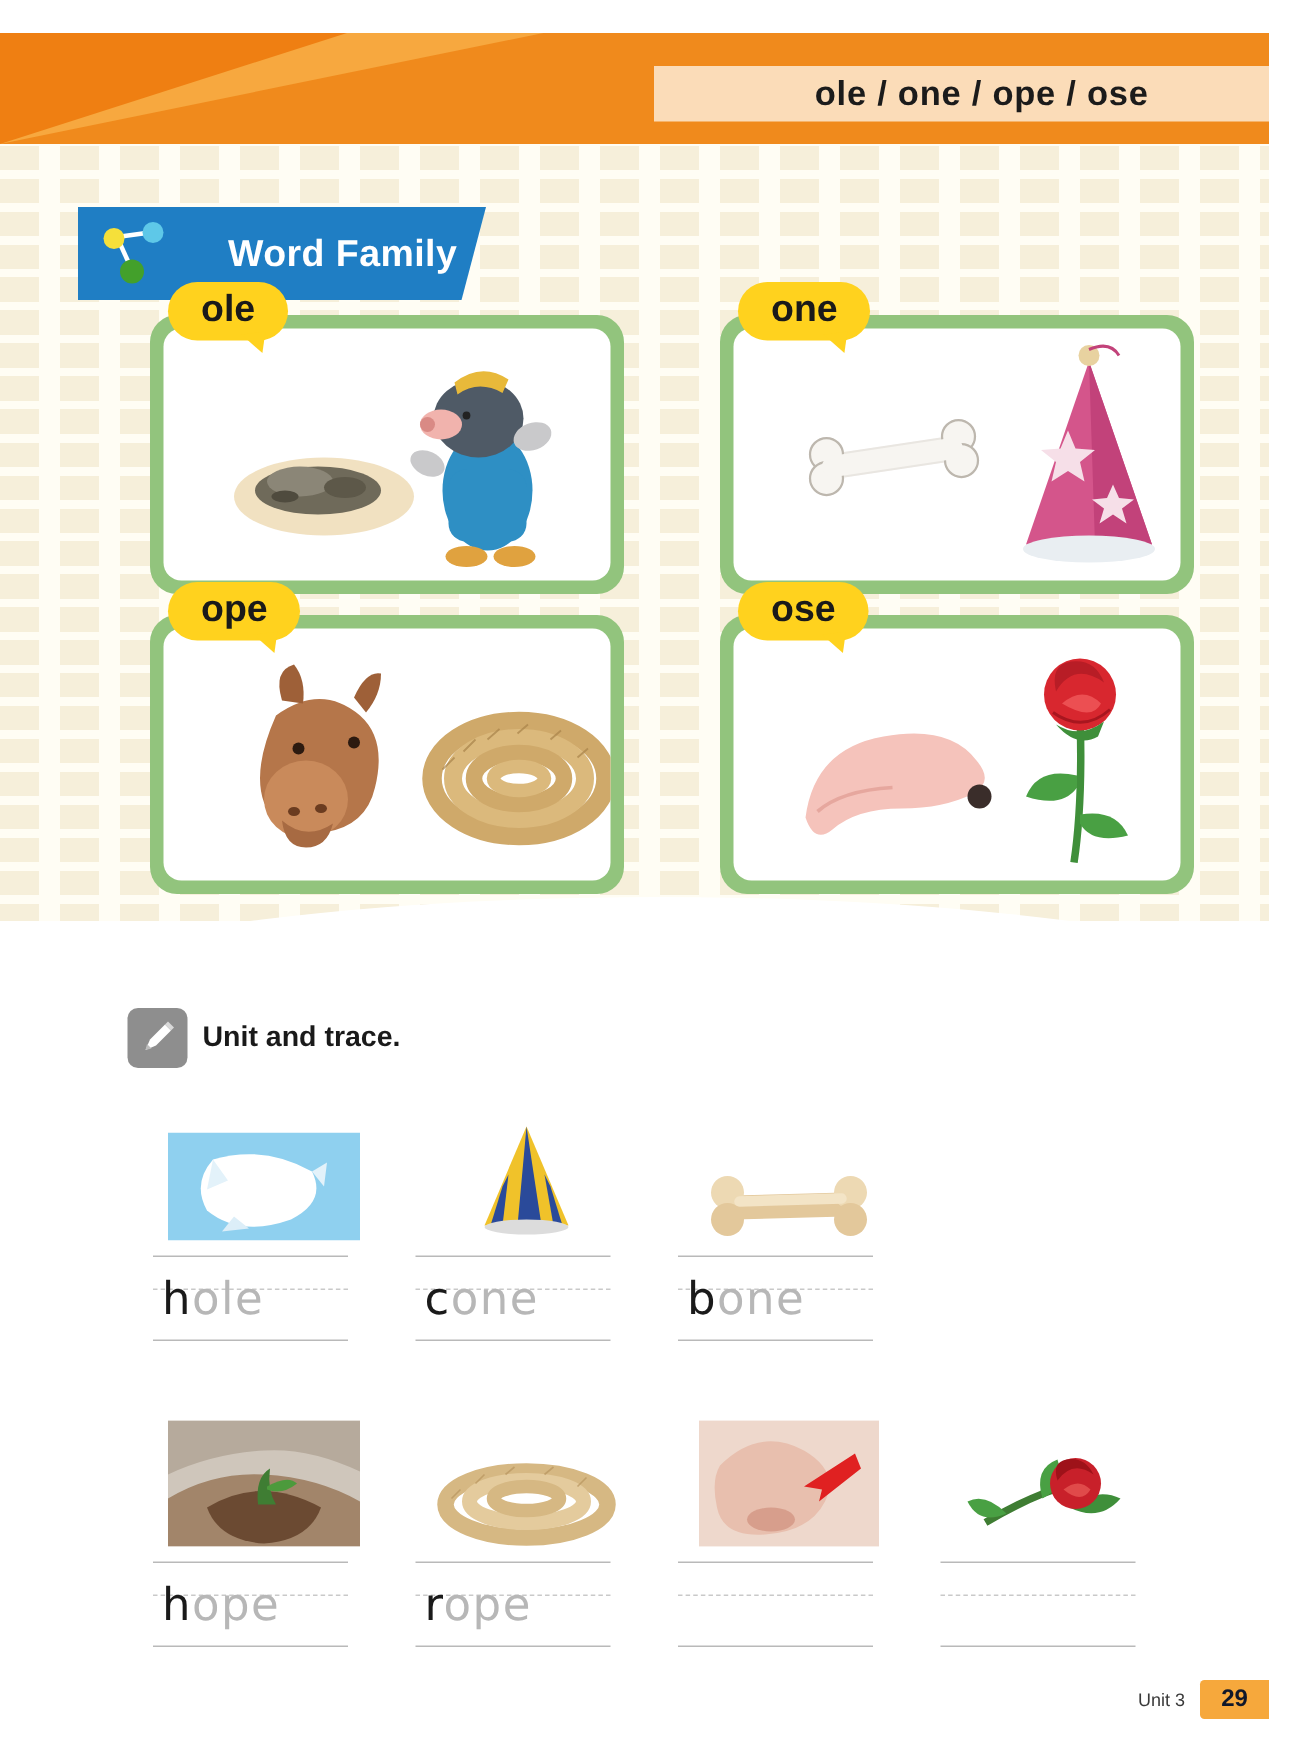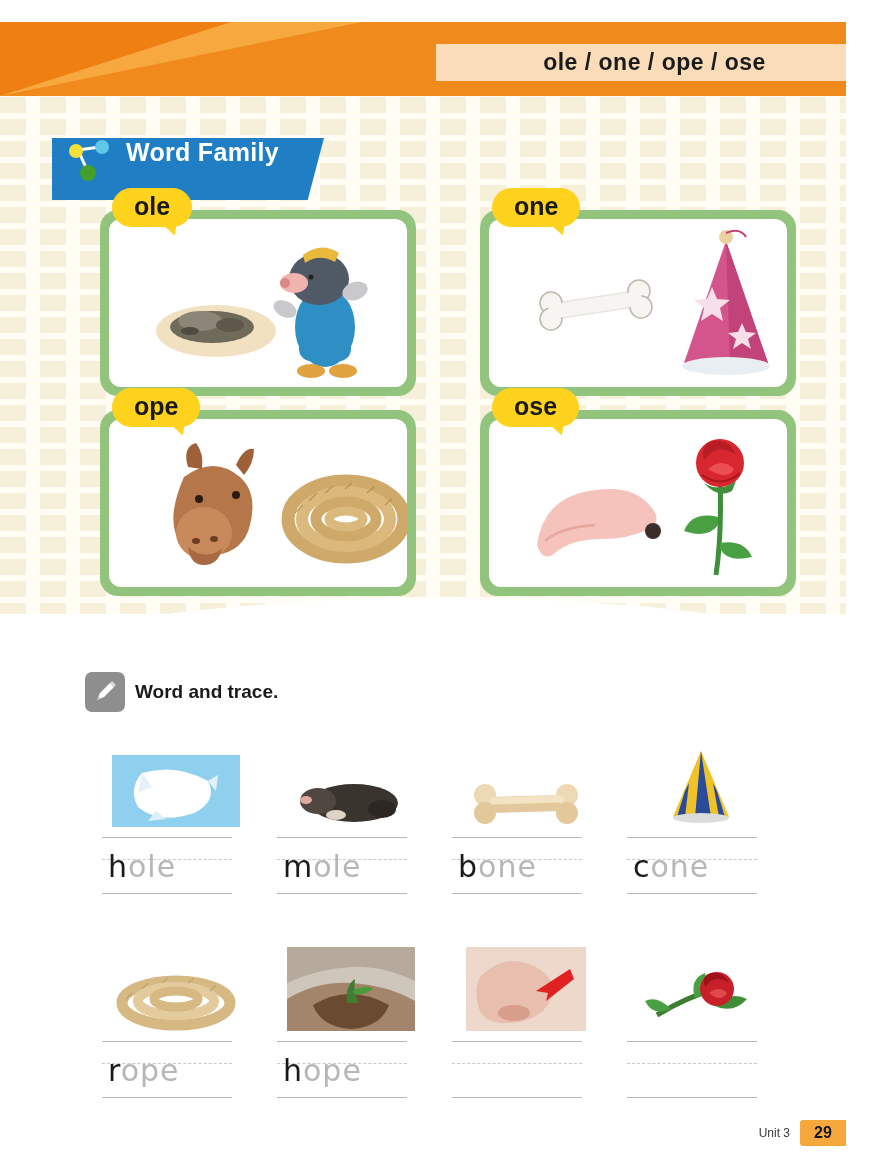--- a/index.html
+++ b/index.html
@@ -59,22 +59,23 @@
   }
   .curve2 {
     position:absolute; left:-40px; top:614px; width:960px; height:160px;
     background:#ffffff;
   }
 
   
   .wf-banner {
     position: absolute; left: 52px; top: 138px; width: 272px; height: 62px;
     background: #1f7ec4;
-    display:flex; align-items:flex-start;
+    display:flex; align-items:center;
     clip-path: polygon(0 0, 100% 0, 94% 100%, 0 100%);
+    gap: 26px;
   }
   .wf-banner .molecule { position:relative; width:54px; height:46px; margin-left:14px; }
   .wf-label { color:#fff; font-size: 25px; font-weight: bold; margin-left: 6px; letter-spacing:.3px; }
 
   
   .card {
     position:absolute; background:#92c47d; border-radius: 18px; padding: 9px;
   }
   .card .inner {
     width:100%; height:100%; background:#fff; border-radius: 12px; position:relative; overflow:hidden;
@@ -262,21 +263,21 @@
   </div>
 
   <div class="rt-head">
     <div class="rt-icon">
       <svg width="26" height="26" viewBox="0 0 26 26">
         <path d="M5 21 l3 -7 l10 -10 l4 4 l-10 10 z" fill="#ffffff"></path>
         <path d="M18 4 l4 4 l2 -2 l-4 -4 z" fill="#d9d9d9"></path>
         <path d="M5 21 l4 -1 l-3 -3 z" fill="#bdbdbd"></path>
       </svg>
     </div>
-    <div class="rt-title">Word and trace.</div>
+    <div class="rt-title">Unit and trace.</div>
   </div>
 
   <div class="trace-grid">
 
     <div class="trace-row">
 
       <div class="trace-cell">
         <div class="pic-box">
           <svg width="128" height="72" viewBox="0 0 128 72">
             <rect x="0" y="0" width="128" height="72" fill="#8fd0ef"></rect>
@@ -289,36 +290,37 @@
         <div class="trace-lines">
           <div class="ln top"></div>
           <div class="ln mid"></div>
           <div class="ln bot"></div>
           <div class="trace-word">
             <span class="lead">h</span><span class="rest">ole</span>
           </div>
         </div>
       </div>
 
-      <div class="trace-cell">
-        <div class="pic-box">
-          <svg width="110" height="58" viewBox="0 0 110 58">
-            <ellipse cx="58" cy="34" rx="44" ry="19" fill="#3a342f"></ellipse>
-            <ellipse cx="22" cy="32" rx="18" ry="13" fill="#504840"></ellipse>
-            <ellipse cx="10" cy="31" rx="6" ry="4" fill="#e0a9a2"></ellipse>
-            <ellipse cx="86" cy="40" rx="14" ry="9" fill="#2c2723"></ellipse>
-            <ellipse cx="40" cy="46" rx="10" ry="5" fill="#ddd3c6"></ellipse>
+
+      <div class="trace-cell">
+        <div class="pic-box">
+          <svg width="96" height="80" viewBox="0 0 96 80">
+            <path d="M48 4 L76 70 L20 70 Z" fill="#f0c22a"></path>
+            <path d="M48 4 L58 70 L42 70 Z" fill="#2a4a9a"></path>
+            <path d="M36 36 L32 70 L24 70 L32 44 Z" fill="#2a4a9a"></path>
+            <path d="M60 36 L66 70 L72 70 L64 44 Z" fill="#2a4a9a"></path>
+            <ellipse cx="48" cy="71" rx="28" ry="5" fill="#dcdcdc"></ellipse>
           </svg>
         </div>
         <div class="trace-lines">
           <div class="ln top"></div>
           <div class="ln mid"></div>
           <div class="ln bot"></div>
           <div class="trace-word">
-            <span class="lead">m</span><span class="rest">ole</span>
+            <span class="lead">c</span><span class="rest">one</span>
           </div>
         </div>
       </div>
 
       <div class="trace-cell">
         <div class="pic-box">
           <svg width="118" height="46" viewBox="0 0 118 46">
             <path d="M22 24 L96 22" stroke="#e3c89b" stroke-width="16" stroke-linecap="round"></path>
             <circle cx="18" cy="14" r="11" fill="#edd9b3"></circle>
             <circle cx="18" cy="32" r="11" fill="#e3c89b"></circle>
@@ -329,82 +331,62 @@
         </div>
         <div class="trace-lines">
           <div class="ln top"></div>
           <div class="ln mid"></div>
           <div class="ln bot"></div>
           <div class="trace-word">
             <span class="lead">b</span><span class="rest">one</span>
           </div>
         </div>
       </div>
-
-      <div class="trace-cell">
-        <div class="pic-box">
-          <svg width="96" height="80" viewBox="0 0 96 80">
-            <path d="M48 4 L76 70 L20 70 Z" fill="#f0c22a"></path>
-            <path d="M48 4 L58 70 L42 70 Z" fill="#2a4a9a"></path>
-            <path d="M36 36 L32 70 L24 70 L32 44 Z" fill="#2a4a9a"></path>
-            <path d="M60 36 L66 70 L72 70 L64 44 Z" fill="#2a4a9a"></path>
-            <ellipse cx="48" cy="71" rx="28" ry="5" fill="#dcdcdc"></ellipse>
+    </div>
+
+    <div class="trace-row" style="margin-top:32px;">
+
+      <div class="trace-cell">
+        <div class="pic-box">
+          <svg width="128" height="84" viewBox="0 0 128 84">
+            <rect x="0" y="0" width="128" height="84" fill="#cfc6bb"></rect>
+            <path d="M0 52 q30 -18 64 -16 q36 2 64 18 v30 H0z" fill="#a2856a"></path>
+            <path d="M26 58 q36 -22 76 0 q-8 22 -38 24 q-30 -2 -38 -24z" fill="#6b4a32"></path>
+            <path d="M60 56 q-2 -18 8 -24 q-2 14 4 24z" fill="#3f7d33"></path>
+            <path d="M66 44 q14 -8 20 -2 q-10 8 -20 4z" fill="#4c9a3c"></path>
+            <path d="M0 0 h128 v34 q-34 -16 -64 -14 q-34 2 -64 16z" fill="#b6aa9c"></path>
           </svg>
         </div>
         <div class="trace-lines">
           <div class="ln top"></div>
           <div class="ln mid"></div>
           <div class="ln bot"></div>
           <div class="trace-word">
-            <span class="lead">c</span><span class="rest">one</span>
+            <span class="lead">h</span><span class="rest">ope</span>
           </div>
         </div>
       </div>
-    </div>
-
-    <div class="trace-row" style="margin-top:32px;">
 
       <div class="trace-cell">
         <div class="pic-box">
           <svg width="120" height="66" viewBox="0 0 120 66">
             <ellipse cx="60" cy="38" rx="54" ry="22" fill="none" stroke="#d6b883" stroke-width="11"></ellipse>
             <ellipse cx="60" cy="36" rx="38" ry="14" fill="none" stroke="#e4cb9d" stroke-width="10"></ellipse>
             <ellipse cx="60" cy="34" rx="22" ry="8" fill="none" stroke="#d6b883" stroke-width="9"></ellipse>
             <g stroke="#b8955f" stroke-width="1.1" opacity=".7">
               <path d="M10 34 l6 -6 M26 24 l6 -6 M46 18 l6 -5 M72 18 l6 -5 M94 26 l6 -6"></path>
             </g>
           </svg>
         </div>
         <div class="trace-lines">
           <div class="ln top"></div>
           <div class="ln mid"></div>
           <div class="ln bot"></div>
           <div class="trace-word">
             <span class="lead">r</span><span class="rest">ope</span>
-          </div>
-        </div>
-      </div>
-
-      <div class="trace-cell">
-        <div class="pic-box">
-          <svg width="128" height="84" viewBox="0 0 128 84">
-            <rect x="0" y="0" width="128" height="84" fill="#cfc6bb"></rect>
-            <path d="M0 52 q30 -18 64 -16 q36 2 64 18 v30 H0z" fill="#a2856a"></path>
-            <path d="M26 58 q36 -22 76 0 q-8 22 -38 24 q-30 -2 -38 -24z" fill="#6b4a32"></path>
-            <path d="M60 56 q-2 -18 8 -24 q-2 14 4 24z" fill="#3f7d33"></path>
-            <path d="M66 44 q14 -8 20 -2 q-10 8 -20 4z" fill="#4c9a3c"></path>
-            <path d="M0 0 h128 v34 q-34 -16 -64 -14 q-34 2 -64 16z" fill="#b6aa9c"></path>
-          </svg>
-        </div>
-        <div class="trace-lines">
-          <div class="ln top"></div>
-          <div class="ln mid"></div>
-          <div class="ln bot"></div>
-          <div class="trace-word">
-            <span class="lead">h</span><span class="rest">ope</span>
           </div>
         </div>
       </div>
 
       <div class="trace-cell">
         <div class="pic-box">
           <svg width="120" height="84" viewBox="0 0 120 84">
             <rect x="0" y="0" width="120" height="84" fill="#f0ddd3"></rect>
             <path d="M0 0 h120 v84 H0z" fill="#eed8cc"></path>
             <path d="M14 30 q26 -26 56 -10 q24 14 14 34 q-10 20 -40 22 q-28 2 -32 -18 q-4 -18 2 -28z" fill="#e8bfae"></path>

